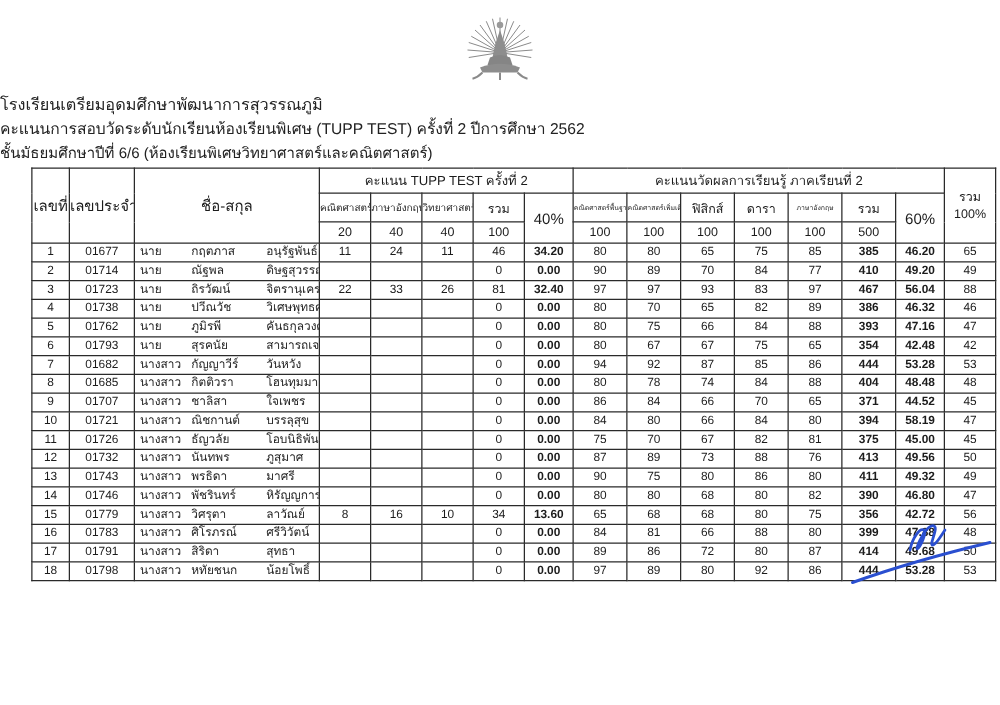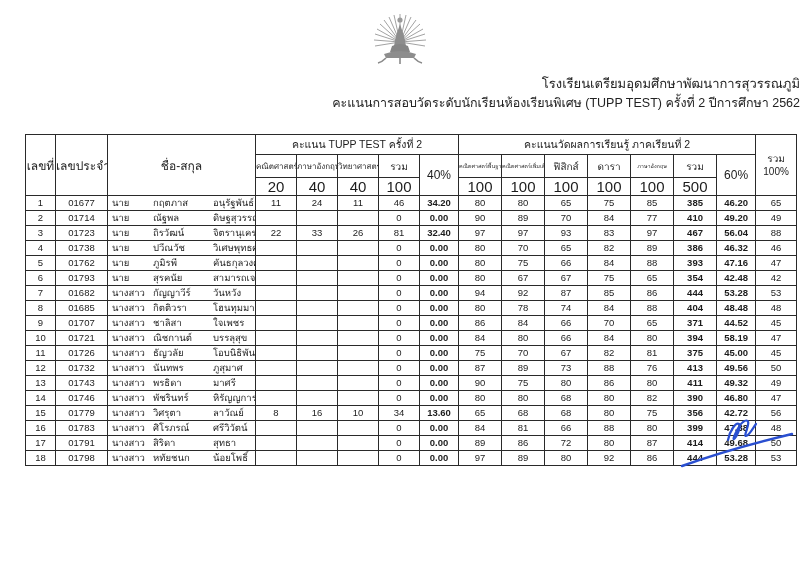--- a/index.html
+++ b/index.html
@@ -3,39 +3,39 @@
 <meta charset="utf-8">
 <style>
   * { margin: 0; padding: 0; box-sizing: border-box; }
   html, body { background: #e8e8e8; }
   body { width: 800px; height: 564px; position: relative; font-family: "Liberation Sans", sans-serif; }
   .page {
     position: absolute; left: 0; top: 0; width: 800px; height: 564px;
     background: #ffffff; color: #1a1a1a; overflow: hidden;
   }
   .crest { position: absolute; left: 50%; top: 12px; transform: translateX(-50%); }
-  .titles { position: absolute; left: 0; top: 74px; width: 100%; text-align: right; }
+  .titles { position: absolute; left: 0; top: 74px; width: 100%; text-align: left; }
   .title-line1 { font-size: 13px; line-height: 19px; color: #222; }
   .title-line2 { font-size: 12.5px; line-height: 20px; color: #222; }
   .title-line3 { font-size: 12px; line-height: 19px; color: #222; }
 
   table.score {
     position: absolute; left: 25px; top: 134px; width: 751px;
     border-collapse: collapse; table-layout: fixed;
   }
   table.score th, table.score td {
     border: 1px solid #2a2a2a; padding: 0; text-align: center;
     vertical-align: middle; color: #1c1c1c; overflow: hidden; white-space: nowrap;
   }
   table.score thead th { font-weight: normal; }
   .h-group { font-size: 10.5px; height: 20px; }
   .h-sub   { font-size: 8px; height: 23px; }
   .h-sub-lg{ font-size: 10px; }
   .h-sub-xs{ font-size: 5.5px; }
-  .h-max   { font-size: 15px; height: 17px; }
+  .h-max   { font-size: 10px; height: 17px; }
   .h-main  { font-size: 12px; }
   .h-total { font-size: 10px; line-height: 13px; }
   tbody td { font-size: 9.5px; height: 14px; line-height: 14px; }
   td.name-cell { text-align: left; }
   .name-wrap { display: flex; align-items: center; height: 100%; padding-left: 4px; }
   .name-prefix { width: 41px; flex: 0 0 41px; text-align: left; }
   .name-first  { width: 60px; flex: 0 0 60px; text-align: left; }
   .name-last   { flex: 1; text-align: left; }
   td.b { font-weight: bold; }
   td.dim { color: #3a3a3a; }
@@ -72,20 +72,21 @@
       <path d="M32 12 L36 24 L38 34 L26 34 L28 24 Z" fill="#8d8d8d"></path>
       <path d="M24 34 Q32 30 40 34 L42 40 L22 40 Z" fill="#858585"></path>
       <path d="M16 42 Q32 36 48 42 L46 46 L18 46 Z" fill="#8d8d8d"></path>
       <path d="M18 46 Q14 50 10 51 M46 46 Q50 50 54 51 M32 46 L32 52" stroke="#8a8a8a" stroke-width="1.6" fill="none"></path>
     </svg>
   </div>
 
   <div class="titles">
     <div class="title-line1">โรงเรียนเตรียมอุดมศึกษาพัฒนาการสุวรรณภูมิ</div>
     <div class="title-line2">คะแนนการสอบวัดระดับนักเรียนห้องเรียนพิเศษ (TUPP TEST) ครั้งที่ 2 ปีการศึกษา 2562</div>
+    <div class="title-line3">ชั้นมัธยมศึกษาปีที่ 6/6 (ห้องเรียนพิเศษวิทยาศาสตร์และคณิตศาสตร์)</div>
   </div>
 
   <table class="score">
     <colgroup>
       <col style="width:30px">
         <col style="width:52px">
         <col style="width:148px">
       <col style="width:41px">
         <col style="width:41px">
         <col style="width:41px">

